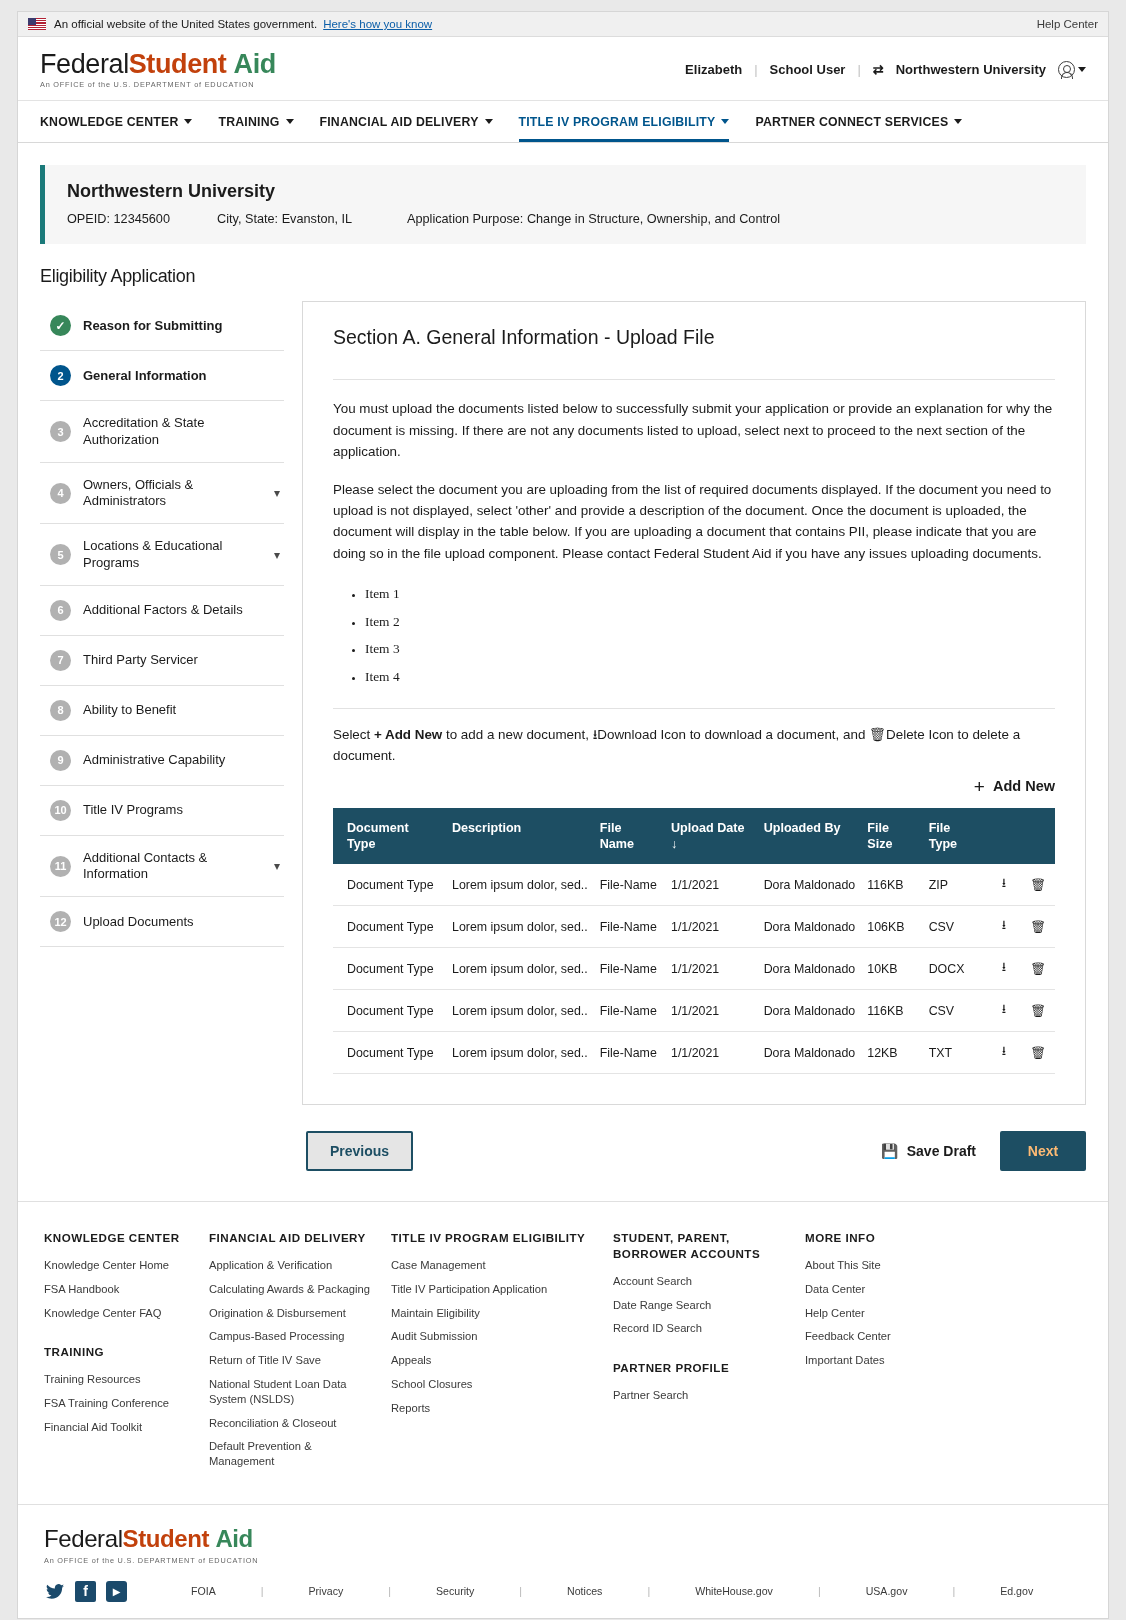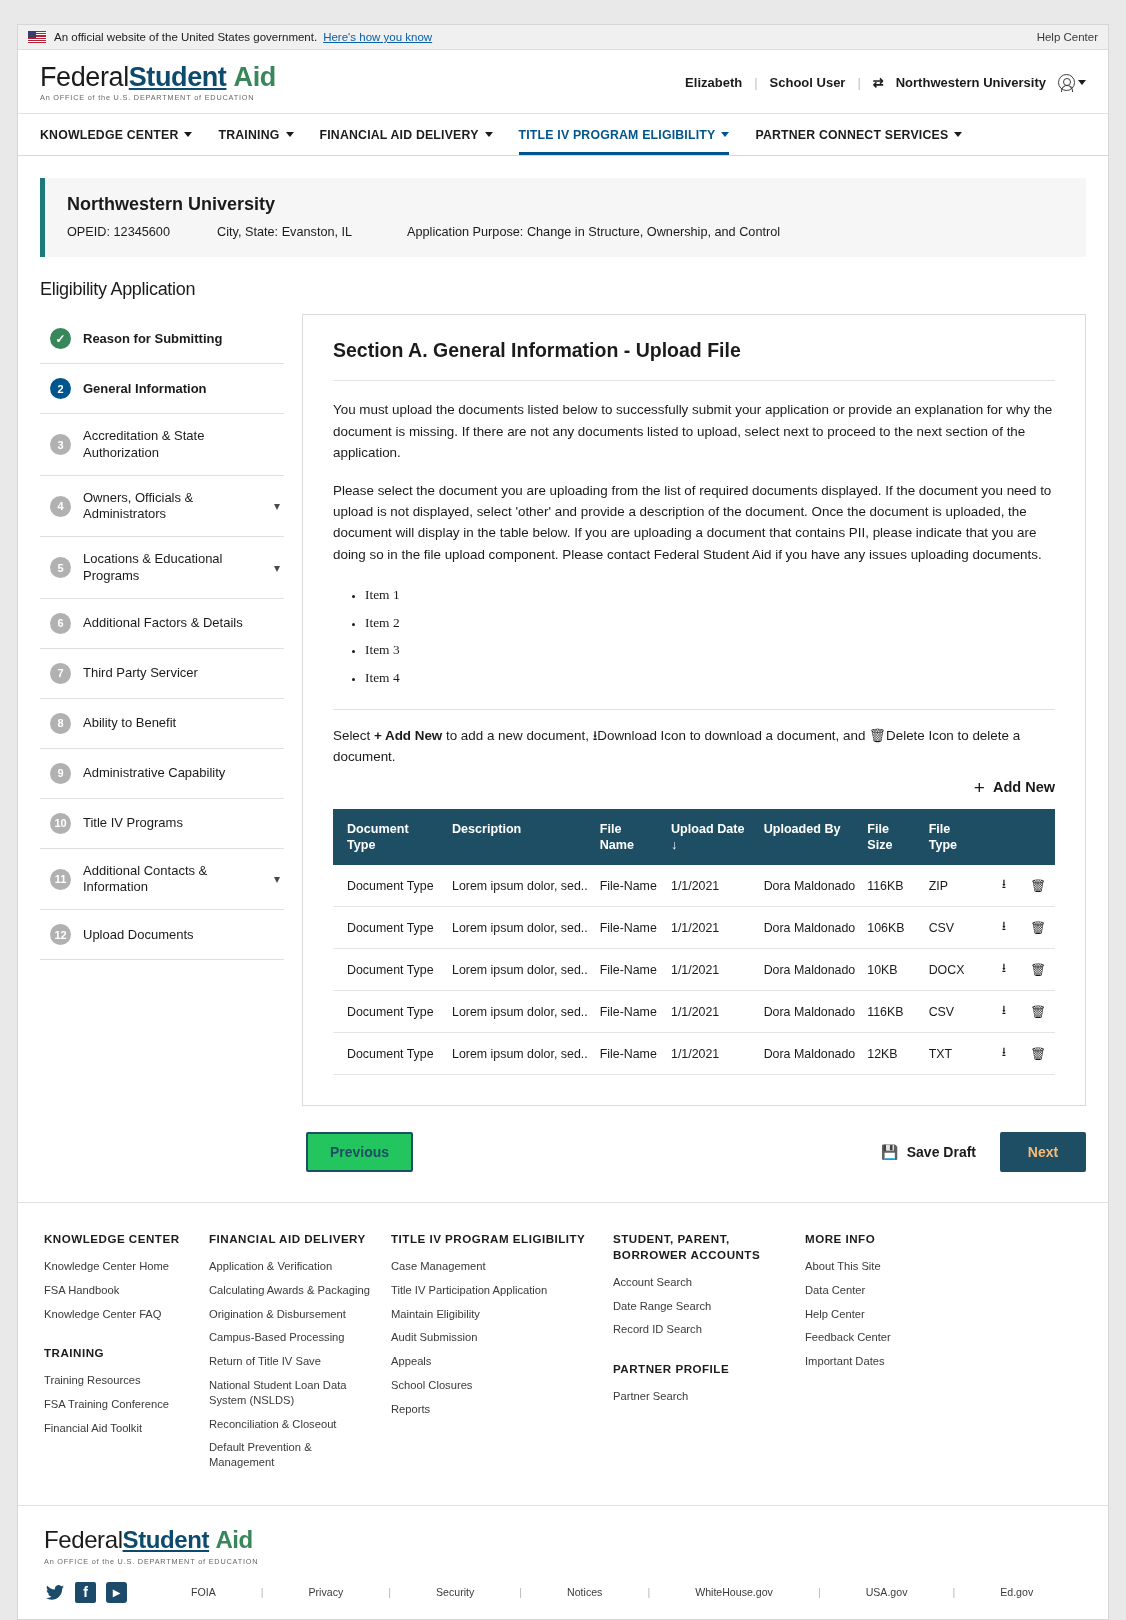--- a/index.html
+++ b/index.html
@@ -13,21 +13,21 @@
     width: 1126px;
     min-height: 1620px;
     margin: 0 auto;
     background: #e9e9e9;
     padding: 8px 16px 16px 16px;
   }
   .app {
     background: #ffffff;
     border: 1px solid #d6d6d6;
     width: 1092px;
-    margin: 16px auto;
+    margin: 3px auto;
   }
   
   .gov-banner {
     display: flex;
     align-items: center;
     height: 25px;
     background: #f0f0f0;
     border-bottom: 1px solid #dcdcdc;
     font-size: 11.5px;
     padding: 0 10px;
@@ -64,21 +64,21 @@
   
   .header {
     display: flex;
     align-items: center;
     padding: 14px 22px 12px 22px;
     border-bottom: 1px solid #e3e3e3;
   }
   .logo-block { line-height: 1; }
   .logo-main { font-size: 27px; letter-spacing: -0.4px; }
   .logo-main .thin { font-weight: 400; color: #1b1b1b; }
-  .logo-main .bold { font-weight: 700; color: #0c4a6e; text-decoration: underline; }
+  .logo-main .bold { font-weight: 700; color: #c2410c; }
   .logo-main .aid { font-weight: 700; color: #37875a; }
   .logo-sub {
     font-size: 7.3px;
     letter-spacing: 0.8px;
     color: #666;
     margin-top: 3px;
   }
   .header-right {
     margin-left: auto;
     display: flex;
@@ -200,23 +200,23 @@
   
   .card {
     flex: 1;
     border: 1px solid #d9d9d9;
     background: #fff;
     padding: 24px 30px 30px 30px;
   }
   .card h2 {
     font-size: 19.5px;
     margin: 0 0 18px 0;
-    padding-bottom: 18px;
+    padding-bottom: 30px;
     border-bottom: 1px solid #e2e2e2;
-    font-weight: 700;
+    font-weight: 400;
   }
   .card p {
     font-size: 13.4px;
     line-height: 1.6;
     margin: 0 0 16px 0;
   }
   .card ul {
     margin: 4px 0 18px 18px;
     padding: 0 0 0 14px;
     font-size: 13.4px;
@@ -275,21 +275,21 @@
   .btn {
     font-size: 14px;
     font-weight: 700;
     padding: 10px 22px;
     cursor: pointer;
     border-radius: 2px;
   }
   .btn-outline {
     border: 2px solid #1d4e63;
     color: #1d4e63;
-    background: #22c55e;
+    background: #e5e5e5;
   }
   .btn-primary {
     background: #1d4e63;
     color: #fdba74;
     border: 2px solid #1d4e63;
     min-width: 86px;
     text-align: center;
   }
   .save-draft {
     display: flex; align-items: center; gap: 8px;

